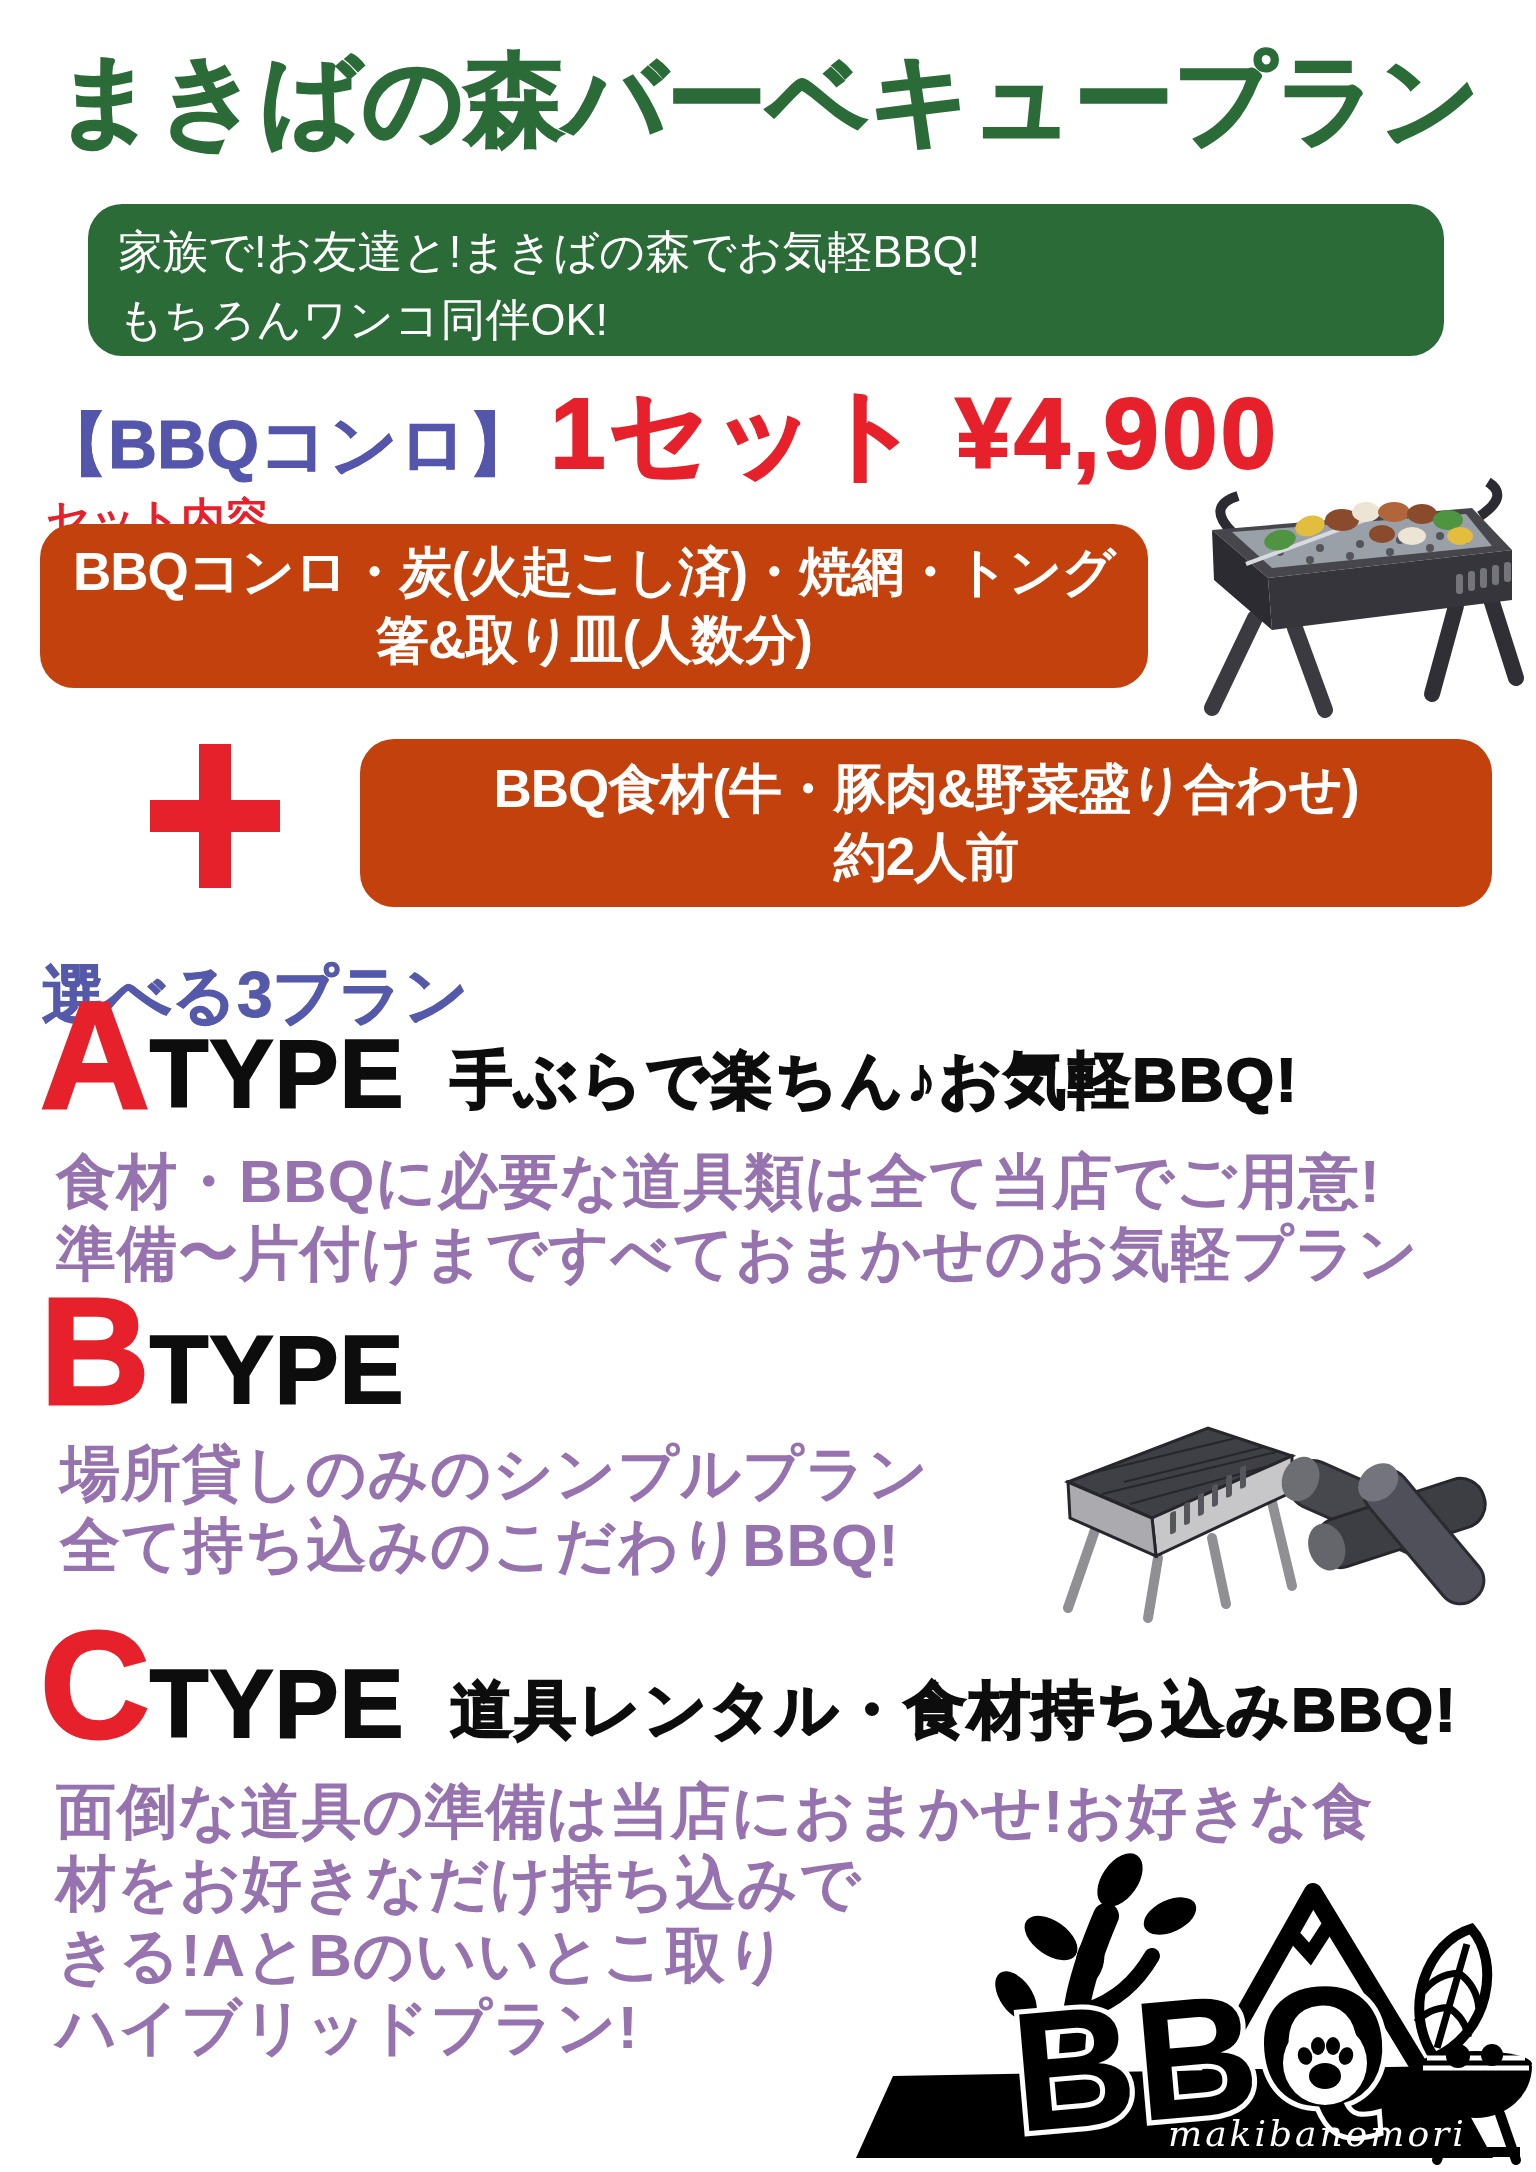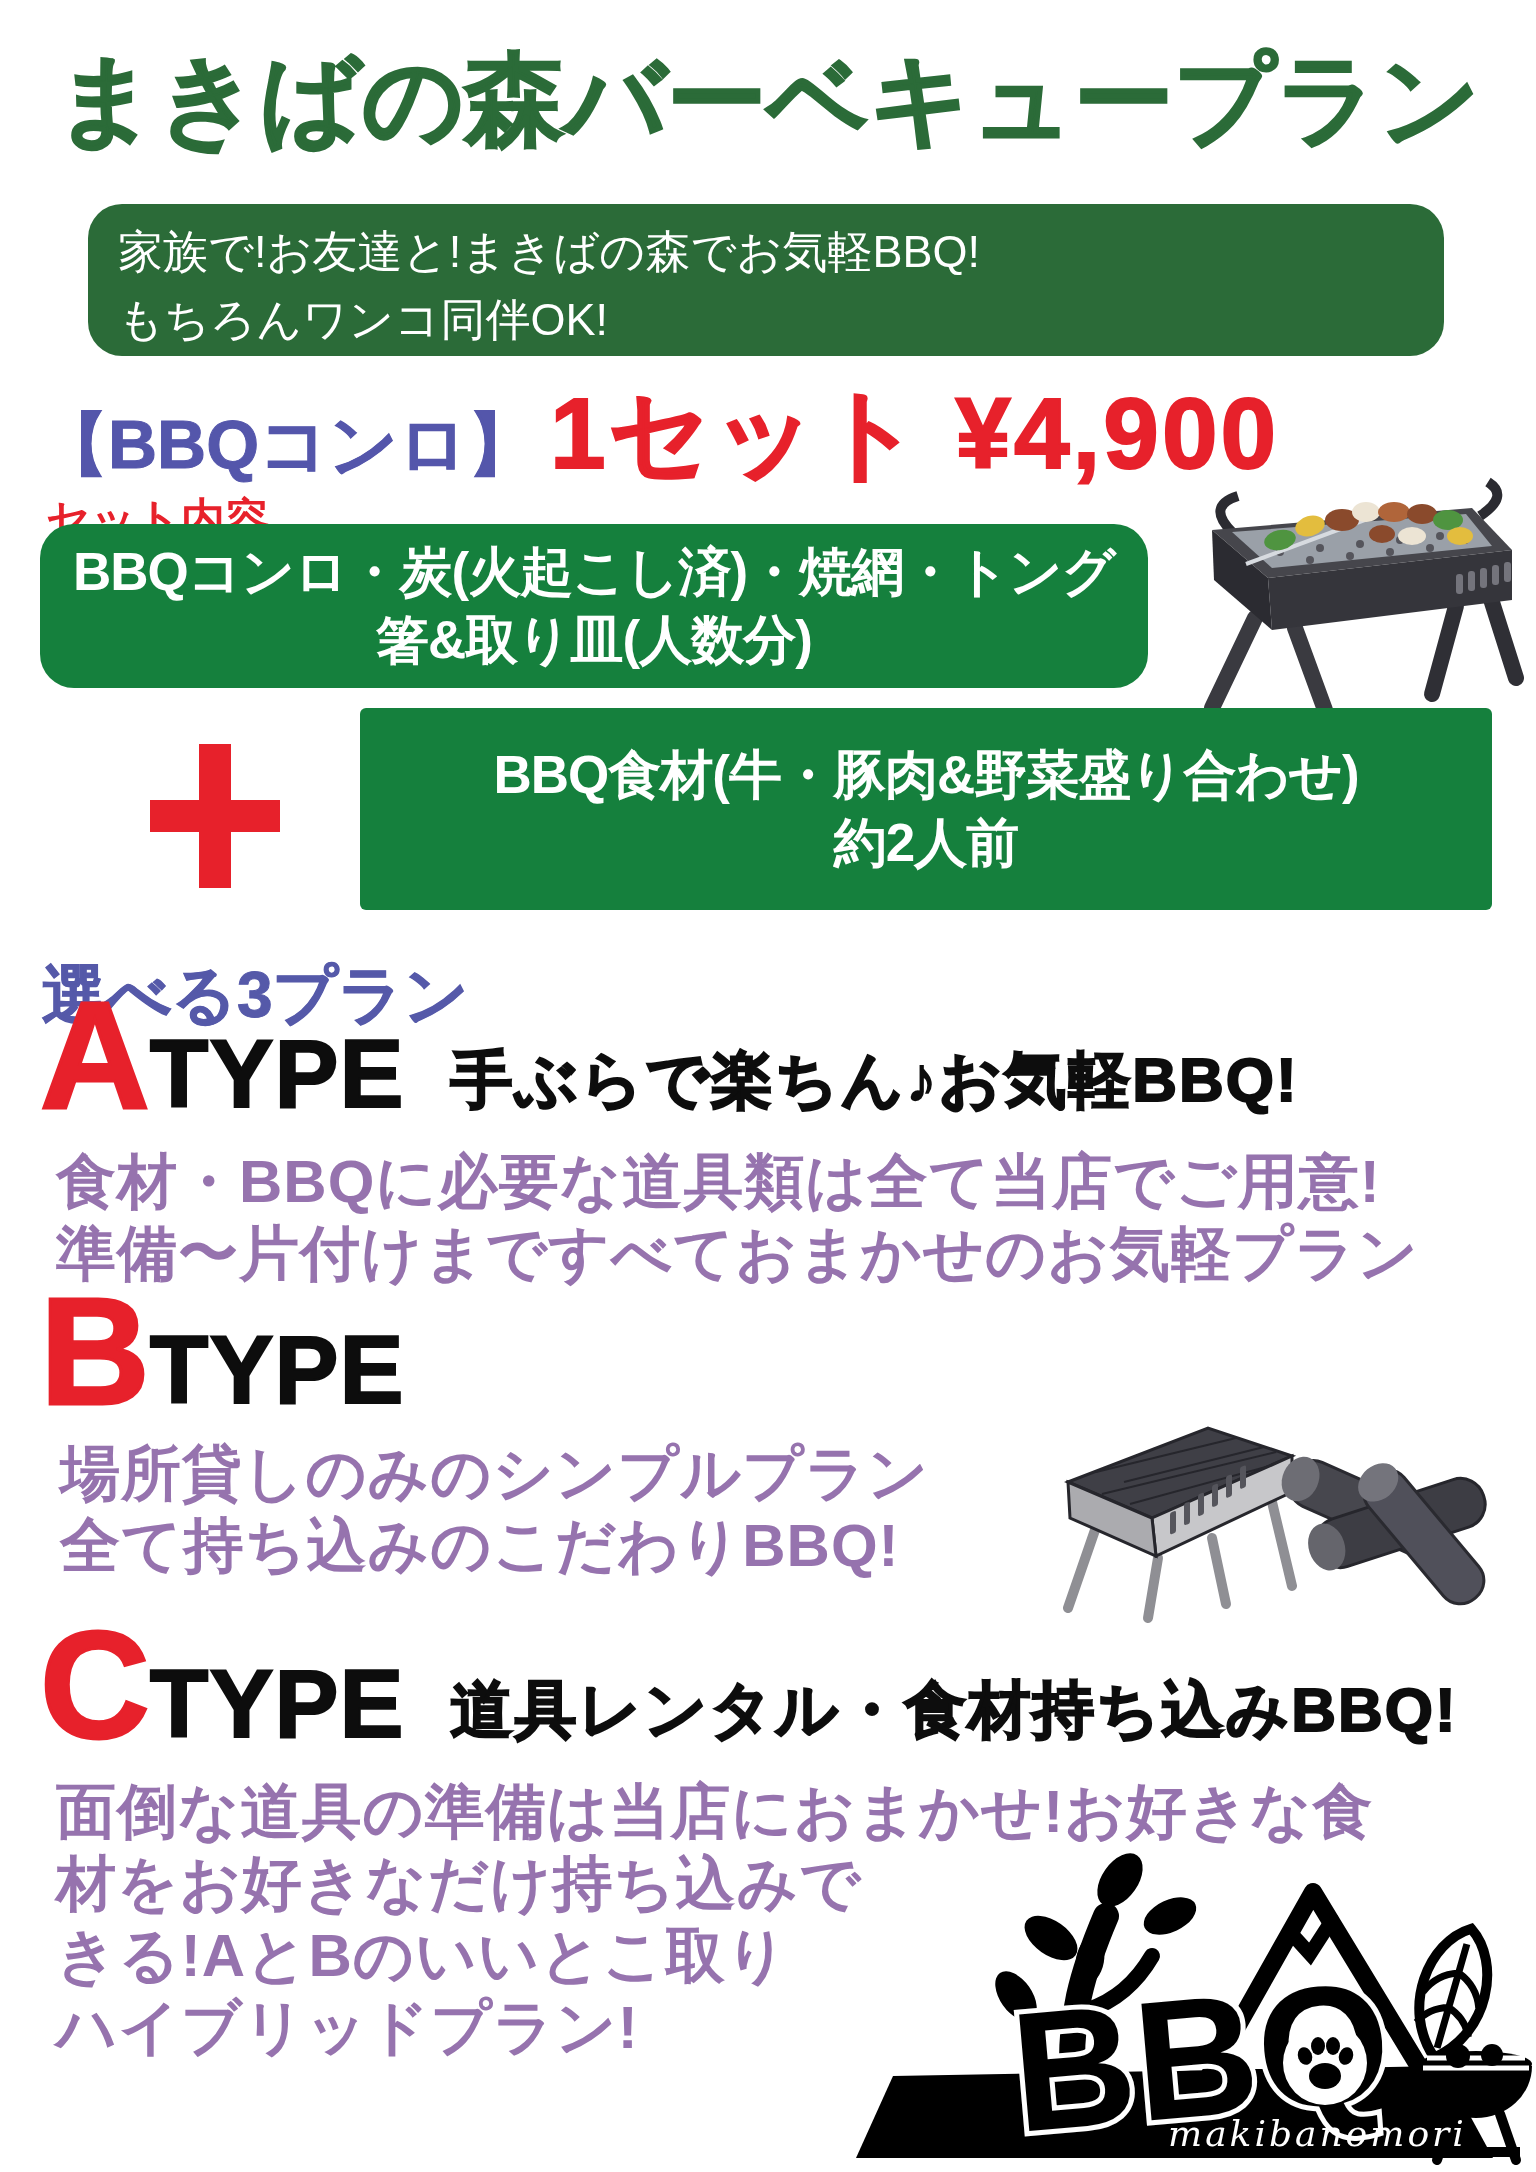--- a/index.html
+++ b/index.html
@@ -15,26 +15,26 @@
   .intro{
     position:absolute;left:88px;top:204px;width:1356px;height:152px;background:#2b6b38;
     border-radius:34px;color:#fff;font-size:45px;line-height:1.5;padding:14px 30px;
     box-sizing:border-box;white-space:nowrap;
   }
   .setrow{position:absolute;left:40px;top:368px;display:flex;align-items:baseline;white-space:nowrap;}
   .setlabel{font-size:68px;font-weight:bold;color:#5456ab;-webkit-text-stroke:1px #5456ab;}
   .setprice{font-size:100px;font-weight:bold;color:#e7212b;margin-left:14px;letter-spacing:3px;-webkit-text-stroke:2px #e7212b;}
   .contents-label{position:absolute;left:46px;top:490px;font-size:44px;font-weight:bold;color:#e7212b;font-family:Liberation Mono, monospace;}
   .pbanner{
-    position:absolute;background:#15803d;border-radius:34px;color:#fff;font-weight:bold;
+    position:absolute;background:#c2410c;border-radius:34px;color:#fff;font-weight:bold;
     display:flex;flex-direction:column;justify-content:center;text-align:center;letter-spacing:-1px;
   }
   .pbanner .bline{font-size:53px;line-height:1.28;white-space:nowrap;}
   #equip{left:40px;top:524px;width:1108px;height:164px;}
-  #food{left:360px;top:708px;width:1132px;height:202px;border-radius:6px;}
+  #food{left:360px;top:739px;width:1132px;height:168px;}
   .plus{position:absolute;left:150px;top:744px;width:130px;height:144px;}
   .plus div{position:absolute;background:#e7212b;}
   .plus .v{left:49px;top:0;width:32px;height:144px;}
   .plus .h{left:0;top:56px;width:130px;height:32px;}
   .plans-heading{position:absolute;left:42px;top:952px;font-size:64px;font-weight:bold;color:#5559a9;text-align:right;-webkit-text-stroke:1px #5559a9;}
   .plan-row{position:absolute;left:40px;display:flex;align-items:flex-end;white-space:nowrap;}
   .plan-letter{font-size:152px;font-weight:bold;color:#e7212b;line-height:0.78;-webkit-text-stroke:3px #e7212b;}
   .plan-type{font-size:96px;font-weight:bold;color:#0d0d0d;line-height:0.84;letter-spacing:1px;-webkit-text-stroke:2px #0d0d0d;}
   .plan-sub{font-size:62px;font-weight:bold;color:#0d0d0d;margin-left:46px;margin-bottom:4px;line-height:1;letter-spacing:2px;margin-top:20px;-webkit-text-stroke:2px #0d0d0d;}
   #rowA{top:996px;}  #rowB{top:1292px;}  #rowC{top:1626px;}

